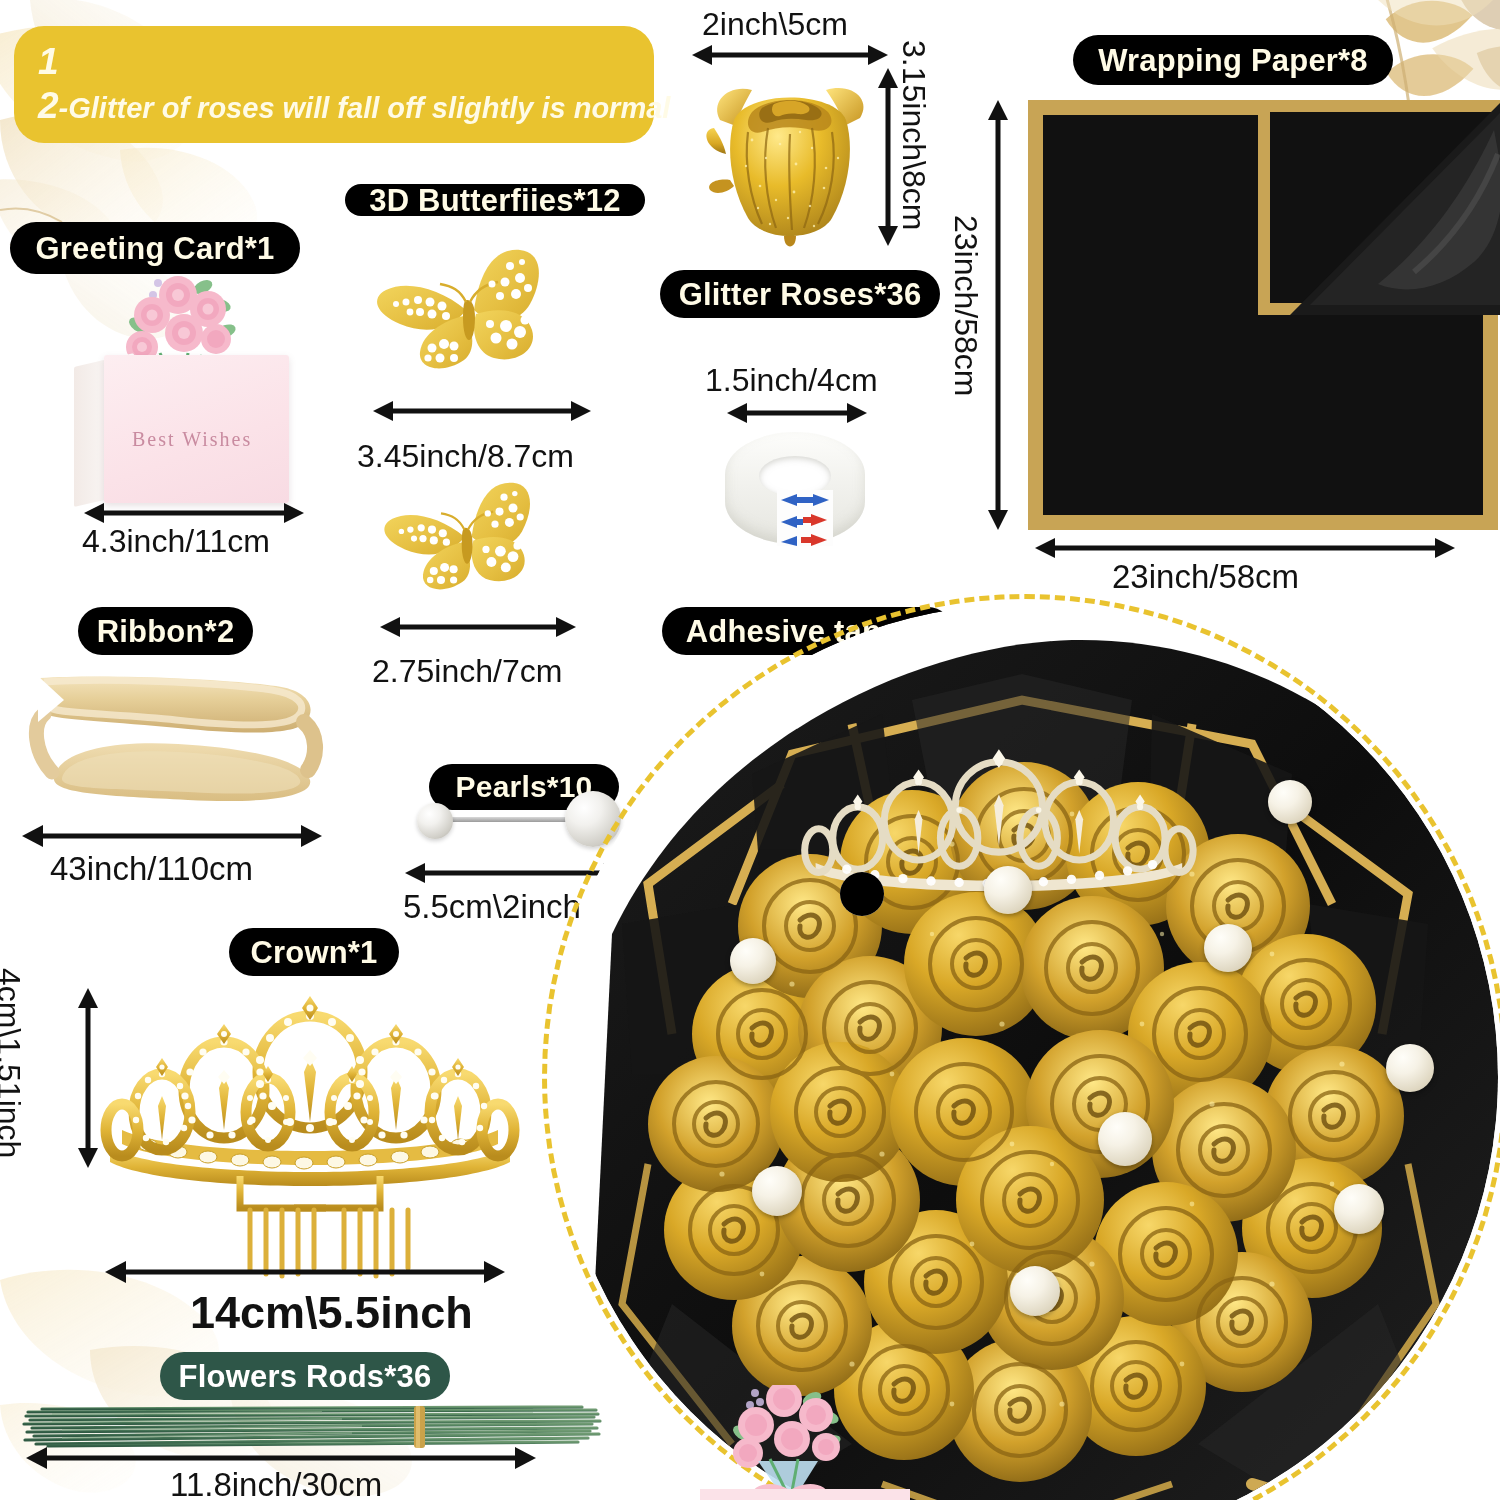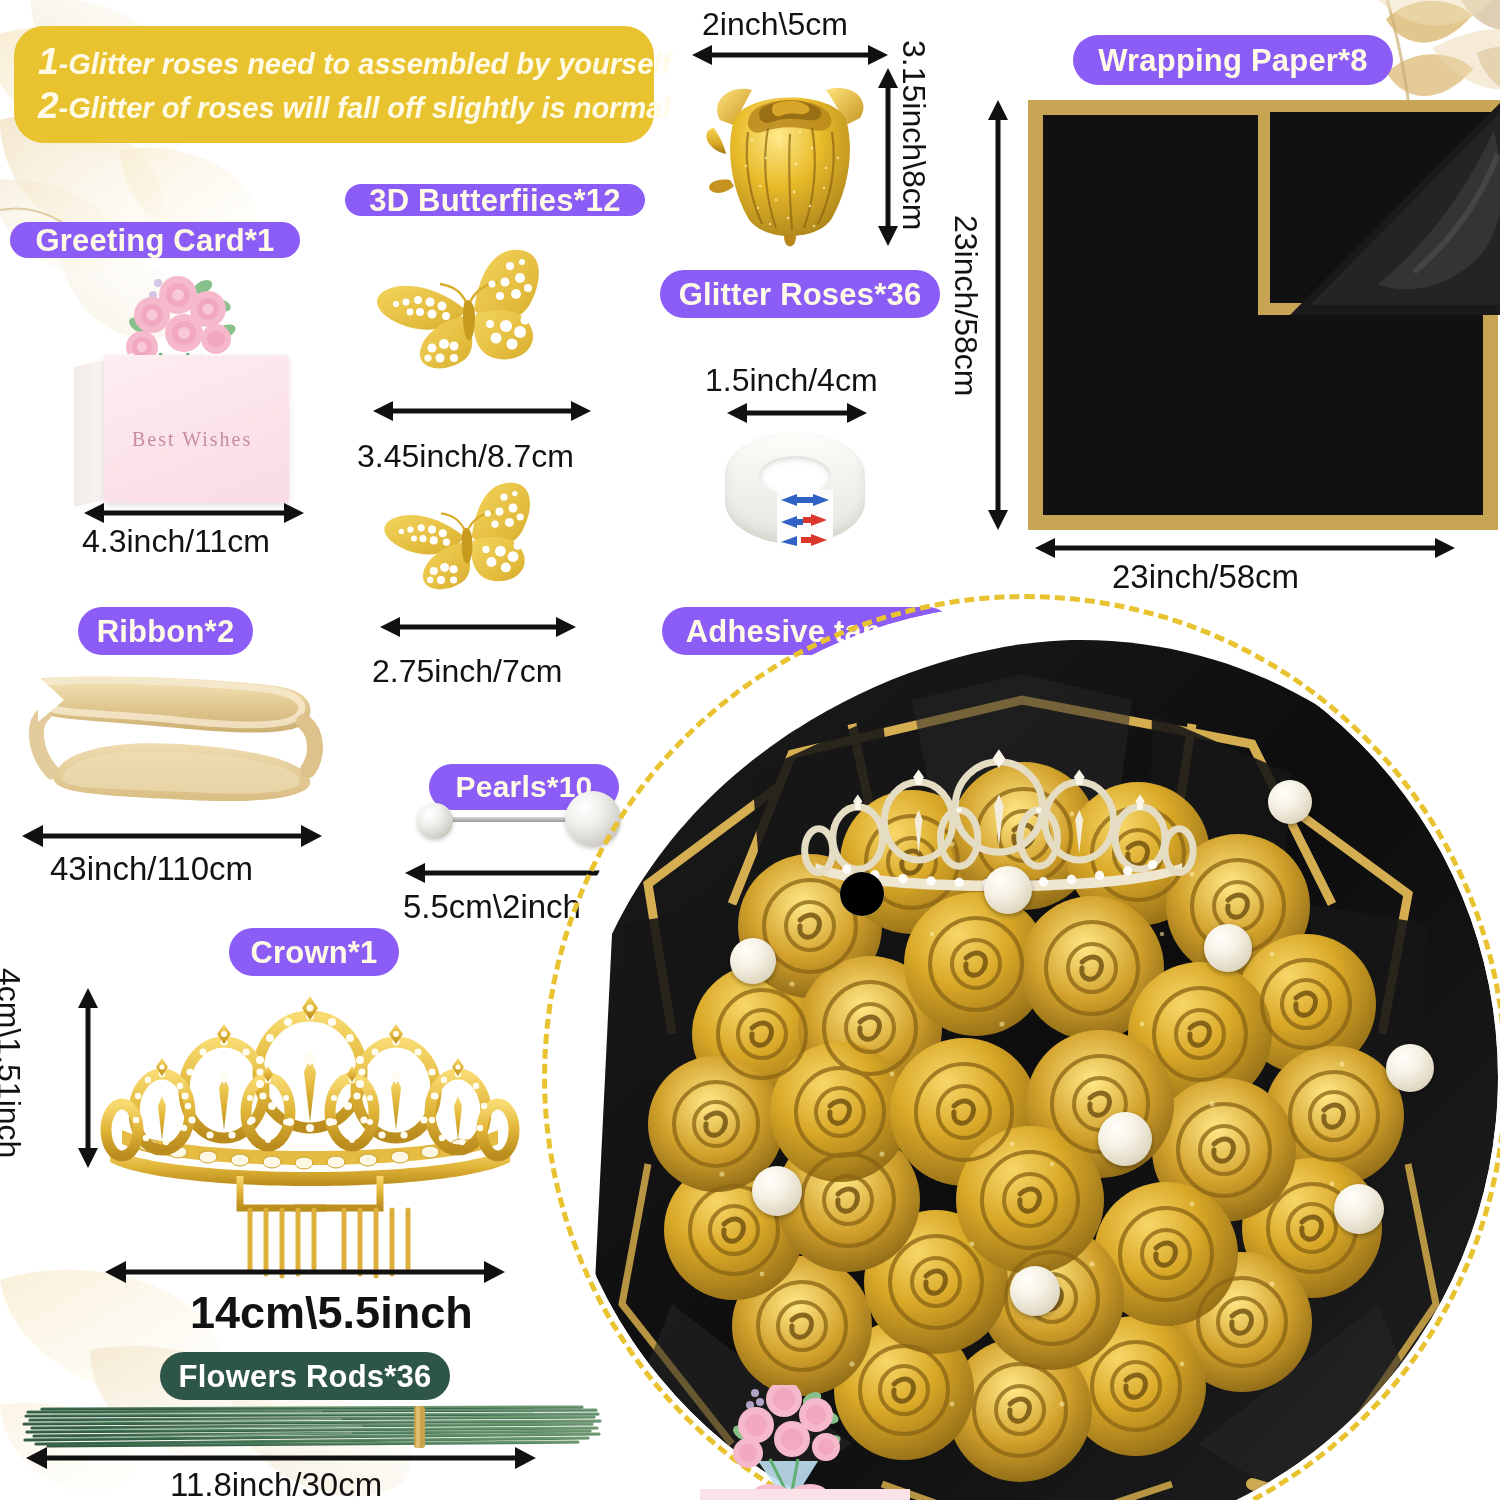--- a/index.html
+++ b/index.html
@@ -9,21 +9,21 @@
     font-family:"Liberation Sans",sans-serif;
   }
   .stage{position:absolute;inset:0;width:1500px;height:1500px;overflow:hidden;}
 
   
   .wash{position:absolute;pointer-events:none;}
 
   
   .badge{
     position:absolute;
-    background:#8b5cf6;
+    background:#000000;
     color:#fffbe6;
     border-radius:28px;
     display:flex;align-items:center;justify-content:center;
     font-weight:700;
     letter-spacing:.2px;
     box-sizing:border-box;
     white-space:nowrap;
     line-height:1;
   }
   .badge.green{background:#2e5648;color:#ffffff;}
@@ -167,29 +167,28 @@
     </g>
     <g opacity=".5" transform="translate(1300,-30) rotate(-8)">
       <path d="M60,20 C110,0 170,8 200,44 C160,90 94,86 60,20 Z" fill="#f0e0bb"></path>
       <path d="M120,96 C170,76 230,84 258,118 C220,162 154,160 120,96 Z" fill="#ecd9ae"></path>
     </g>
   </svg>
 
   <div class="note-badge" style="left:14px;top:26px;width:640px;">
     <div class="note-line">
       <span class="note-num">1</span>
-      <span class="note-txt">-Glitter roses need to assembled by yourself</span>
     </div>
     <div class="note-line">
       <span class="note-num">2</span>
       <span class="note-txt">-Glitter of roses will fall off slightly is normal</span>
     </div>
   </div>
 
-  <div class="badge" style="left:10px;top:222px;width:290px;height:36px;font-size:31px;">Greeting Card*1</div>
+  <div class="badge" style="left:10px;top:222px;width:290px;height:52px;font-size:31px;">Greeting Card*1</div>
 
   <div class="photo" style="left:60px;top:265px;width:240px;height:230px;">
     
     <svg width="240" height="230" viewBox="0 0 240 230">
       <g>
 
         <g fill="#cdbce4" opacity=".85">
           <circle cx="98" cy="18" r="4"></circle>
             <circle cx="104" cy="27" r="4"></circle>
             <circle cx="93" cy="30" r="4"></circle>

